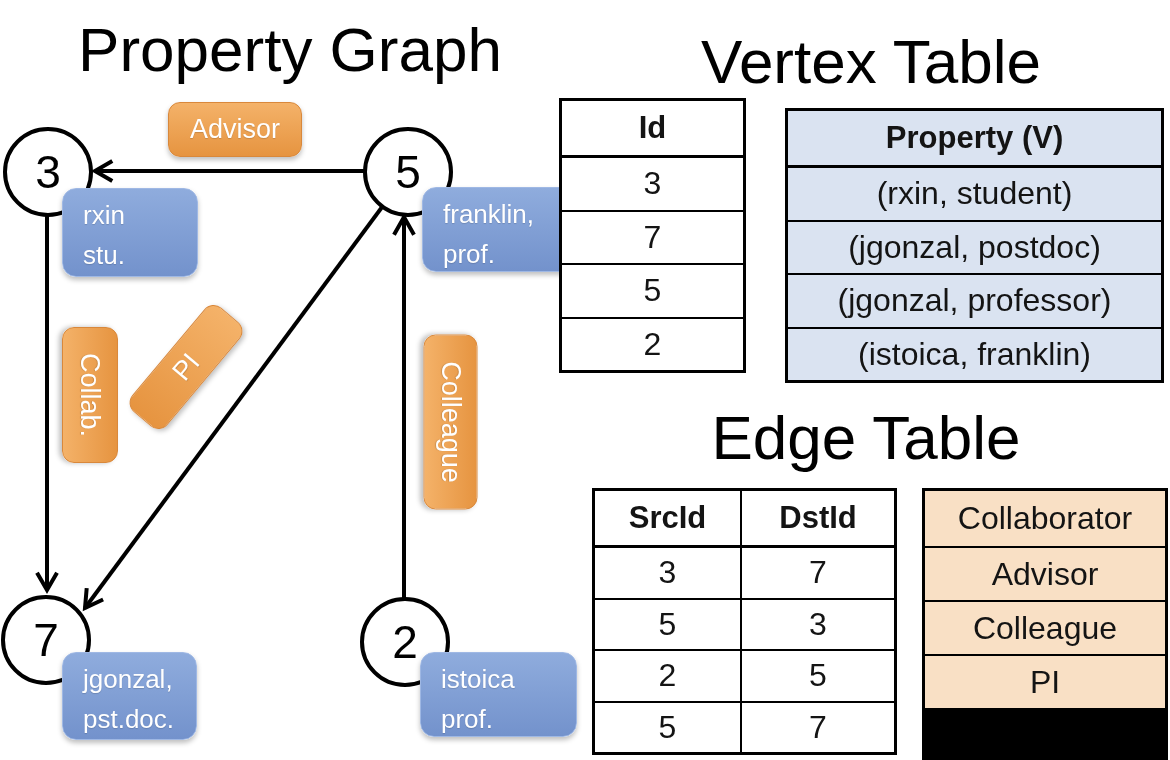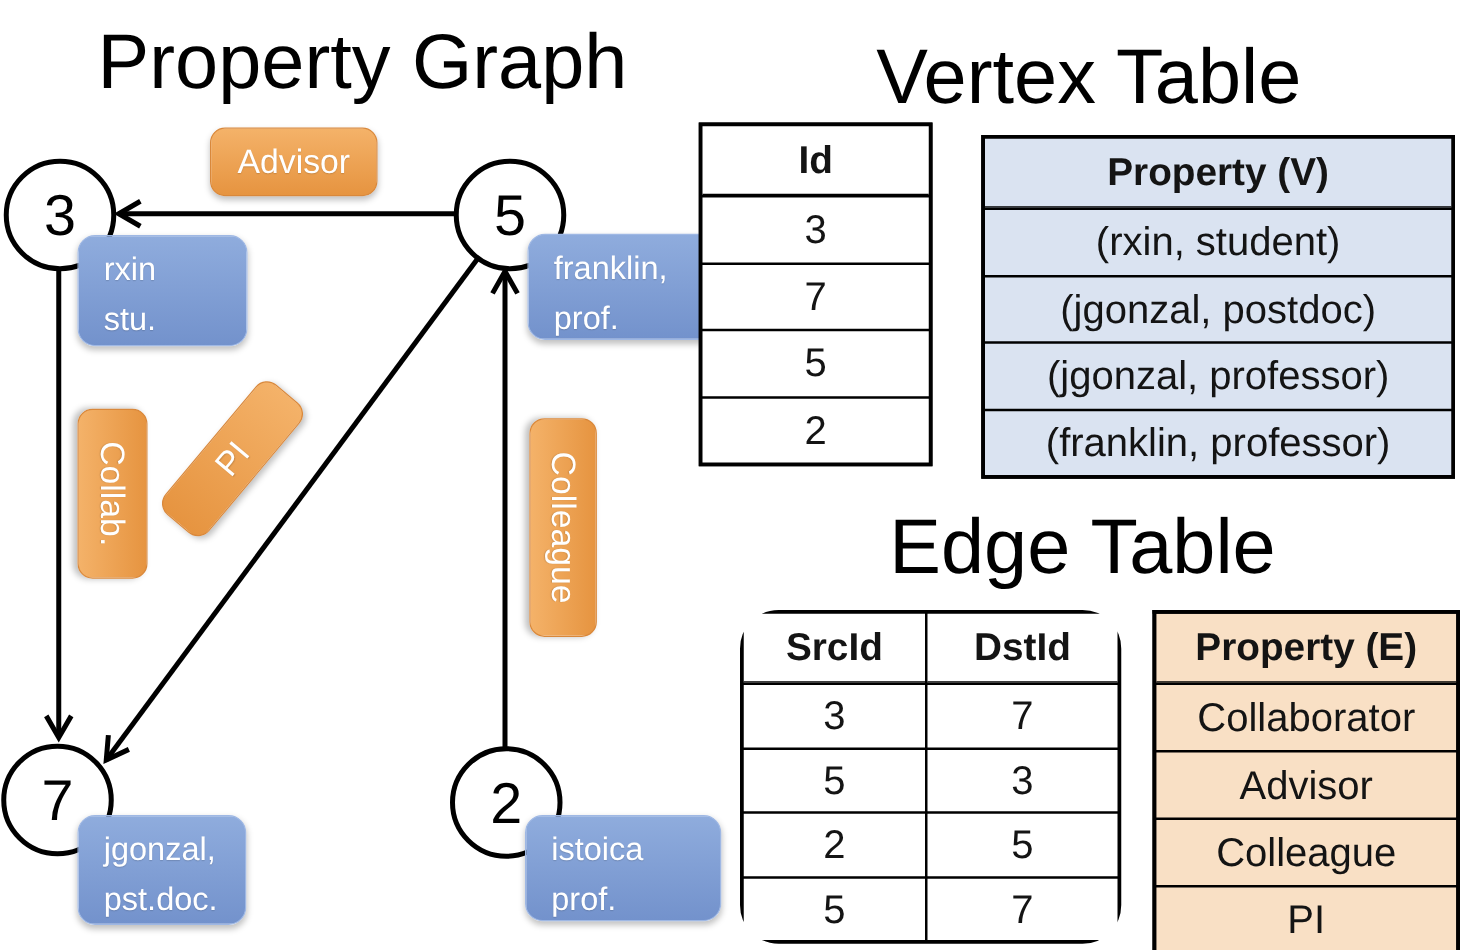--- a/index.html
+++ b/index.html
@@ -63,21 +63,21 @@
   .ptable .hcell { font-weight:bold; font-size:31px; border-bottom:1px solid #000; }
 
   #vertex-id-table   { left:559px; top:98px;  width:187px; height:275px;
                        grid-template-rows:55px repeat(4,1fr); }
   #vertex-prop-table { left:785px; top:108px;  width:379px; height:275px;
                        grid-template-rows:55px repeat(4,1fr); }
   #vertex-prop-table .cell { background:var(--vertex-row-fill,#DAE3F1); }
 
   #edge-srcdst-table { left:592px; top:488px; width:305px; height:267px;
                        grid-template-columns:145px 1fr; column-gap:2px;
-                       grid-template-rows:55px repeat(4,1fr);border-radius:31px; }
+                       grid-template-rows:55px repeat(4,1fr); }
   #edge-prop-table   { left:922px; top:488px; width:246px; height:272px;
                        border-bottom:none; overflow:hidden;
                        grid-template-rows:55px 52px 52px 52px auto; }
   #edge-prop-table .cell { background:var(--edge-row-fill,#F9E0C5); }
 </style>
 </head>
 <body>
 
 <div id="app">
 
@@ -139,37 +139,36 @@
     <div class="cell">7</div>
     <div class="cell">5</div>
     <div class="cell">2</div>
   </div>
 
   <div class="ptable" id="vertex-prop-table">
     <div class="cell hcell">Property (V)</div>
     <div class="cell">(rxin, student)</div>
     <div class="cell">(jgonzal, postdoc)</div>
     <div class="cell">(jgonzal, professor)</div>
-    <div class="cell">(franklin, professor)</div>
+    <div class="cell">(istoica, franklin)</div>
   </div>
 
   <div class="ptable" id="edge-srcdst-table">
     <div class="cell hcell">SrcId</div>
     <div class="cell hcell">DstId</div>
     <div class="cell">3</div>
     <div class="cell">7</div>
     <div class="cell">5</div>
     <div class="cell">3</div>
     <div class="cell">2</div>
     <div class="cell">5</div>
     <div class="cell">5</div>
     <div class="cell">7</div>
   </div>
 
   <div class="ptable" id="edge-prop-table">
-    <div class="cell hcell">Property (E)</div>
     <div class="cell">Collaborator</div>
     <div class="cell">Advisor</div>
     <div class="cell">Colleague</div>
     <div class="cell">PI</div>
   </div>
 
 </div>
 
 </body></html>

